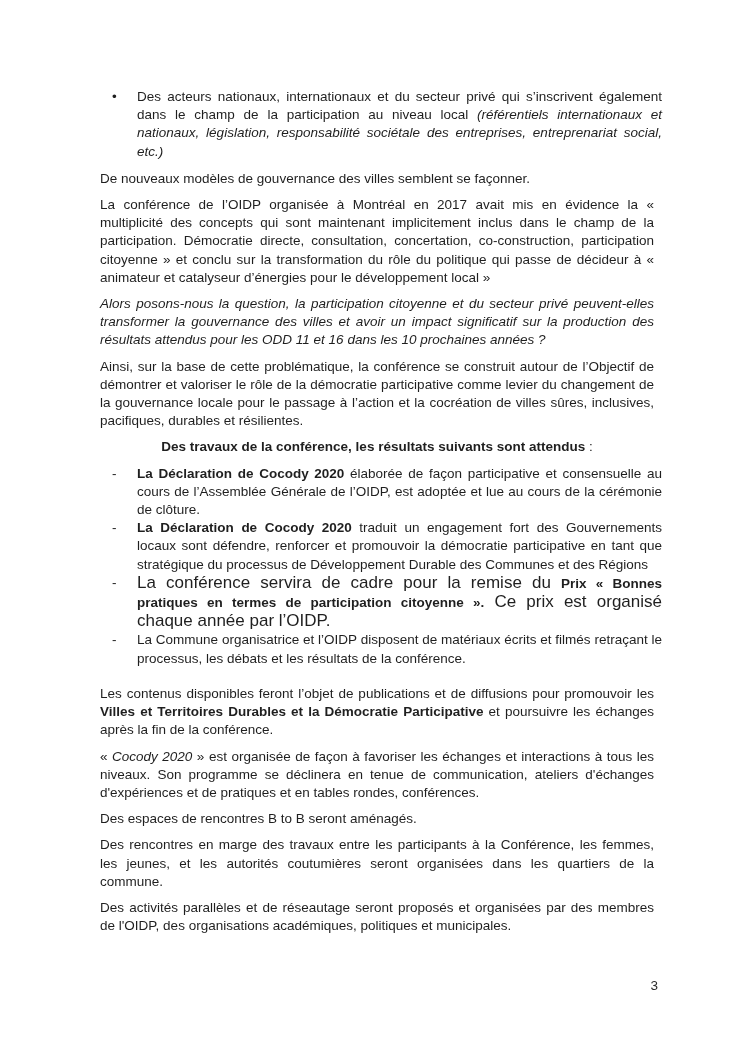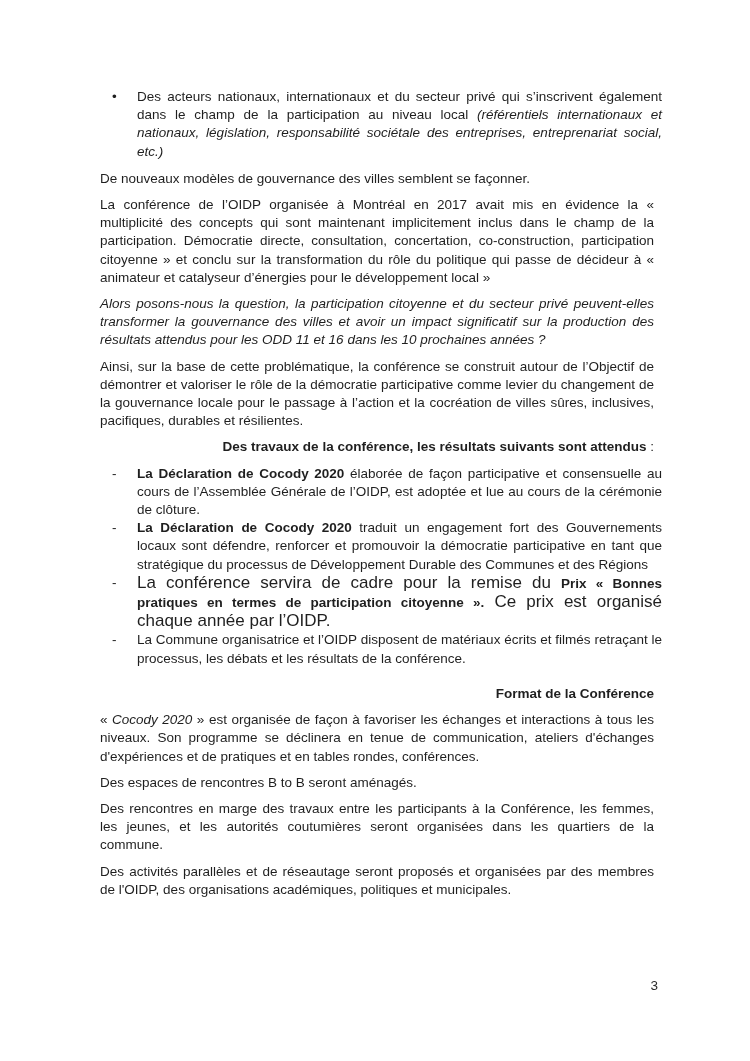--- a/index.html
+++ b/index.html
@@ -18,21 +18,21 @@
   .content {
     position: absolute;
     left: 92px;
     top: 88px;
     width: 570px;
   }
   .content p {
     margin: 8px;
     text-align: justify;
   }
-  .content p.heading { text-align: right; }
+  .content p.heading { text-align: center; }
   .gap-after { margin-bottom: 17px; }
   .gap-after-sm { margin-bottom: 9px; }
   .list-item {
     position: relative;
     padding-left: 45px;
     text-align: justify;
   }
   .list-item .marker {
     position: absolute;
     left: 20px;
@@ -57,20 +57,20 @@
       <div class="list-item gap-after-sm"><span class="marker">•</span><span><span>Des acteurs nationaux, internationaux et du secteur privé qui s’inscrivent également dans le champ de la participation au niveau local </span><span class="i">(référentiels internationaux et nationaux, législation, responsabilité sociétale des entreprises, entreprenariat social, etc.)</span></span></div>
       <p><span>De nouveaux modèles de gouvernance des villes semblent se façonner.</span></p>
       <p class="gap-after"><span>La conférence de l’OIDP organisée à Montréal en 2017 avait mis en évidence la « multiplicité des concepts qui sont maintenant implicitement inclus dans le champ de la participation. Démocratie directe, consultation, concertation, co-construction, participation citoyenne » et conclu sur la transformation du rôle du politique qui passe de décideur à « animateur et catalyseur d’énergies pour le développement local »</span></p>
       <p class="gap-after"><span class="i">Alors posons-nous la question, la participation citoyenne et du secteur privé peuvent-elles transformer la gouvernance des villes et avoir un impact significatif sur la production des résultats attendus pour les ODD 11 et 16 dans les 10 prochaines années ?</span></p>
       <p class="gap-after"><span>Ainsi, sur la base de cette problématique, la conférence se construit autour de l’Objectif de démontrer et valoriser le rôle de la démocratie participative comme levier du changement de la gouvernance locale pour le passage à l’action et la cocréation de villes sûres, inclusives, pacifiques, durables et résilientes.</span></p>
       <p class="heading"><span class="b">Des travaux de la conférence, les résultats suivants sont attendus</span><span> :</span></p>
       <div class="list-item"><span class="marker">-</span><span><span class="b">La Déclaration de Cocody 2020</span><span> élaborée de façon participative et consensuelle au cours de l’Assemblée Générale de l’OIDP, est adoptée et lue au cours de la cérémonie de clôture.</span></span></div>
       <div class="list-item"><span class="marker">-</span><span><span class="b">La Déclaration de Cocody 2020</span><span> traduit un engagement fort des Gouvernements locaux sont défendre, renforcer et promouvoir la démocratie participative en tant que stratégique du processus de Développement Durable des Communes et des Régions</span></span></div>
       <div class="list-item"><span class="marker">-</span><span><span class="lg">La conférence servira de cadre pour la remise du </span><span class="b">Prix « Bonnes pratiques en termes de participation citoyenne ».</span><span class="lg"> Ce prix est organisé chaque année par l’OIDP.</span></span></div>
       <div class="list-item gap-after"><span class="marker">-</span><span><span>La Commune organisatrice et l’OIDP disposent de matériaux écrits et filmés retraçant le processus, les débats et les résultats de la conférence.</span></span></div>
-      <p class="heading"><span class="b">Format de la Conférence</span></p>
+      <p class="gap-after"><span>Les contenus disponibles feront l’objet de publications et de diffusions pour promouvoir les </span><span class="b">Villes et Territoires Durables et la Démocratie Participative</span><span> et poursuivre les échanges après la fin de la conférence.</span></p>
       <p><span>« </span><span class="i">Cocody 2020</span><span> » est organisée de façon à favoriser les échanges et interactions à tous les niveaux. Son programme se déclinera en tenue de communication, ateliers d'échanges d'expériences et de pratiques et en tables rondes, conférences.</span></p>
       <p><span>Des espaces de rencontres B to B seront aménagés.</span></p>
       <p><span>Des rencontres en marge des travaux entre les participants à la Conférence, les femmes, les jeunes, et les autorités coutumières seront organisées dans les quartiers de la commune.</span></p>
       <p><span>Des activités parallèles et de réseautage seront proposés et organisées par des membres de l'OIDP, des organisations académiques, politiques et municipales.</span></p>
     </div>
   <div class="page-number">3</div>
 </div>
 
 </body></html>

